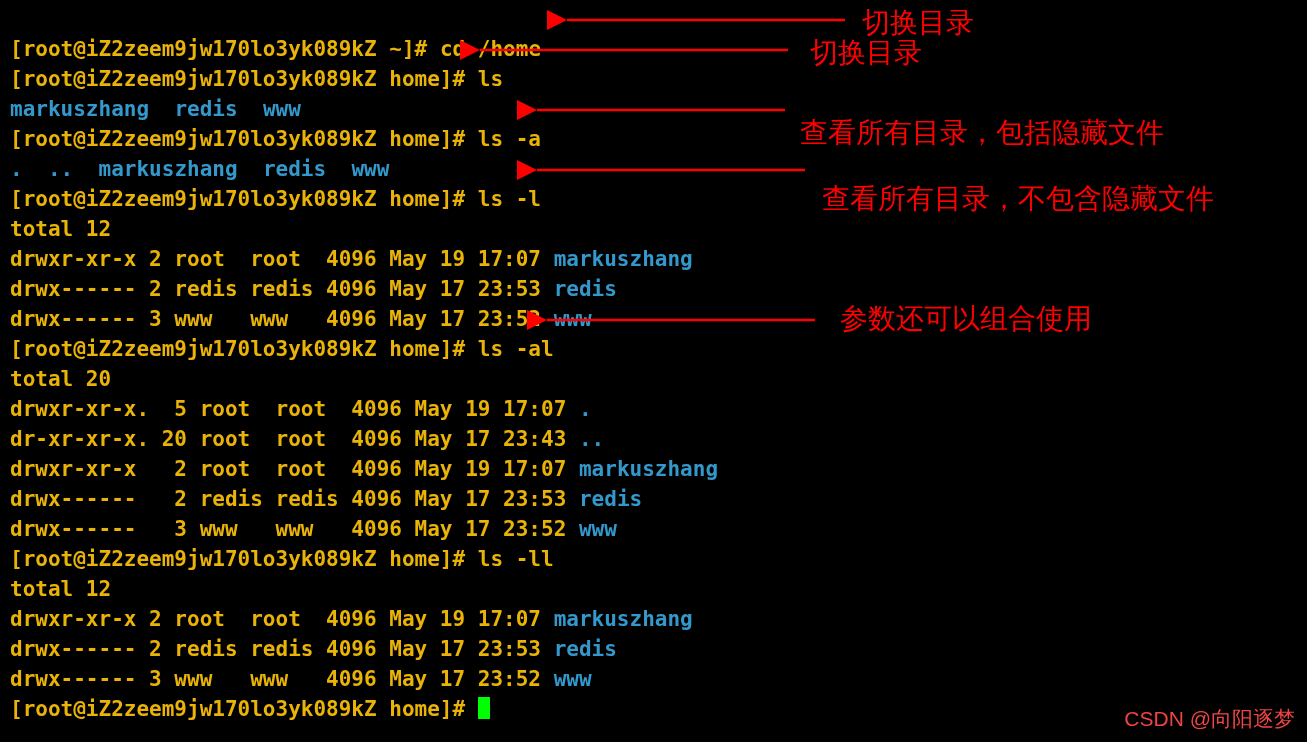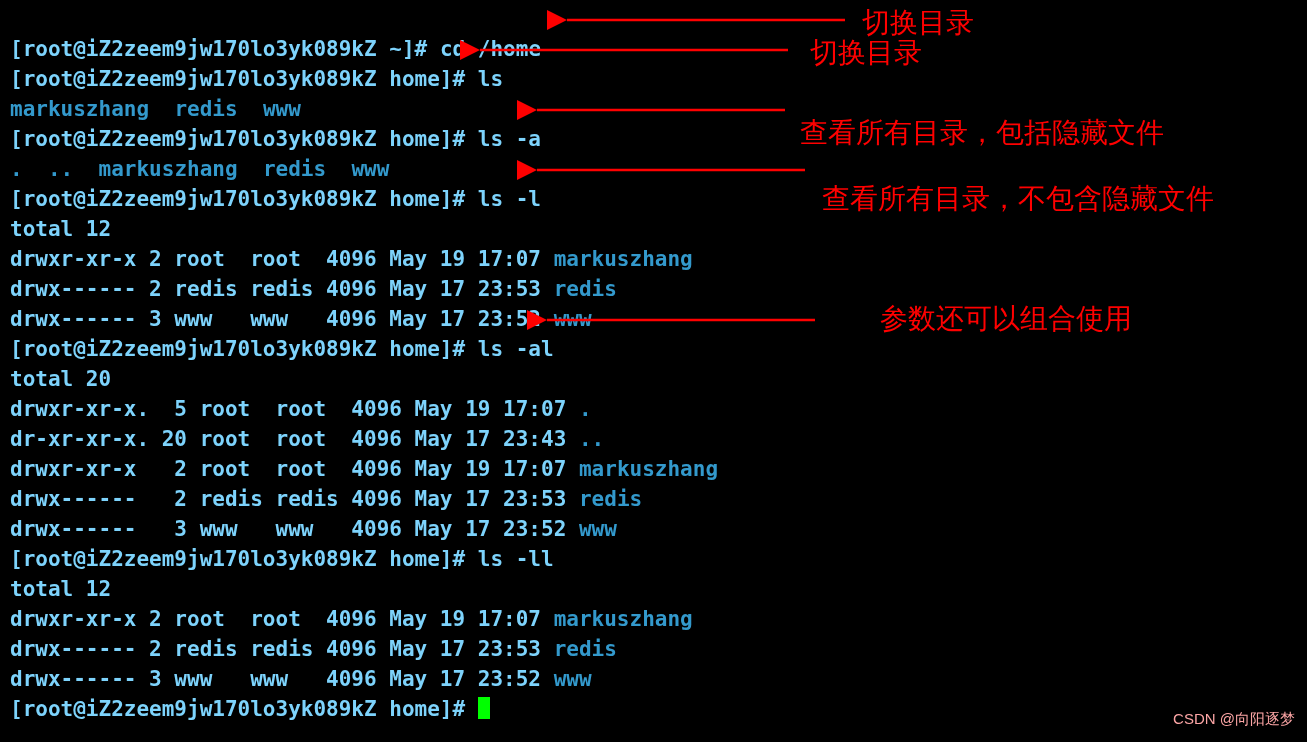--- a/index.html
+++ b/index.html
@@ -13,21 +13,21 @@
     line-height: 30px;
     overflow: hidden;
     position: relative;
   }
   .terminal {
     padding: 4px 10px 10px 10px;
     white-space: pre;
     color: #ffffff;
     letter-spacing: 0px;
   }
-  .white { color: #7dd3fc; font-weight: bold; }
+  .white { color: #eab308; font-weight: bold; }
   .blue  { color: #3399cc; font-weight: bold; }
   .cursor {
     display: inline-block;
     width: 12px;
     height: 22px;
     background: #00ff00;
     vertical-align: -3px;
   }
   .annotation-layer {
     position: absolute;
@@ -40,23 +40,23 @@
     color: #ff0000;
     font-family: "Microsoft YaHei", "SimSun", sans-serif;
     font-size: 28px;
     font-weight: 500;
     white-space: nowrap;
   }
   .watermark {
     position: absolute;
     right: 12px;
     bottom: 8px;
-    color: #fca5a5;
+    color: #ef4444;
     font-family: "Microsoft YaHei", sans-serif;
-    font-size: 15px;
+    font-size: 21px;
   }
   svg.arrow {
     position: absolute;
     overflow: visible;
   }
 </style>
 </head>
 <body>
 
 <div class="terminal">
@@ -108,17 +108,17 @@
   <div class="label" style="left:800px; top:118px;">查看所有目录，包括隐藏文件</div>
 
   <svg class="arrow" style="left:525px; top:160px;" width="280" height="20">
     <line x1="280" y1="10" x2="12" y2="10" stroke="#ff0000" stroke-width="2.5" marker-end="url(#ah1)"></line>
   </svg>
   <div class="label" style="left:822px; top:184px;">查看所有目录，不包含隐藏文件</div>
 
   <svg class="arrow" style="left:535px; top:310px;" width="280" height="20">
     <line x1="280" y1="10" x2="12" y2="10" stroke="#ff0000" stroke-width="2.5" marker-end="url(#ah1)"></line>
   </svg>
-  <div class="label" style="left:880px; top:304px;">参数还可以组合使用</div>
+  <div class="label" style="left:840px; top:304px;">参数还可以组合使用</div>
 
 </div>
 
 <div class="watermark">CSDN @向阳逐梦</div>
 
 </body></html>

